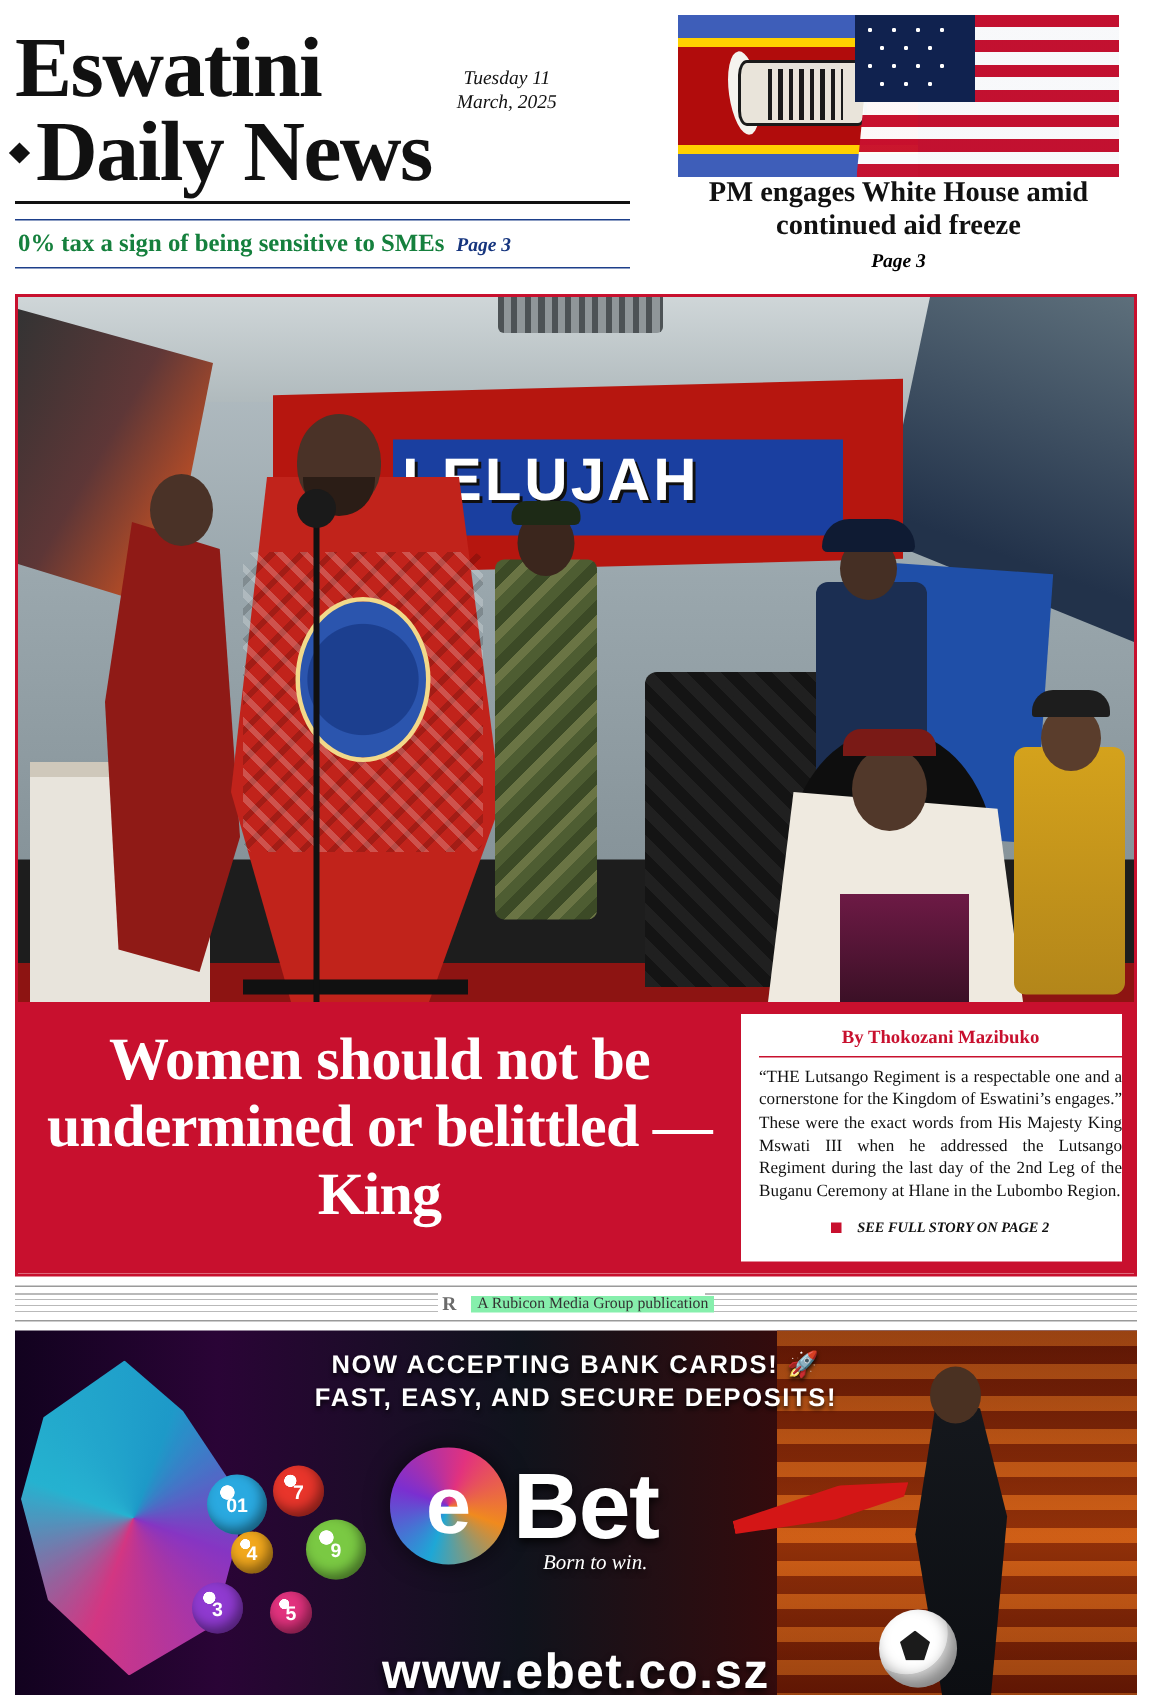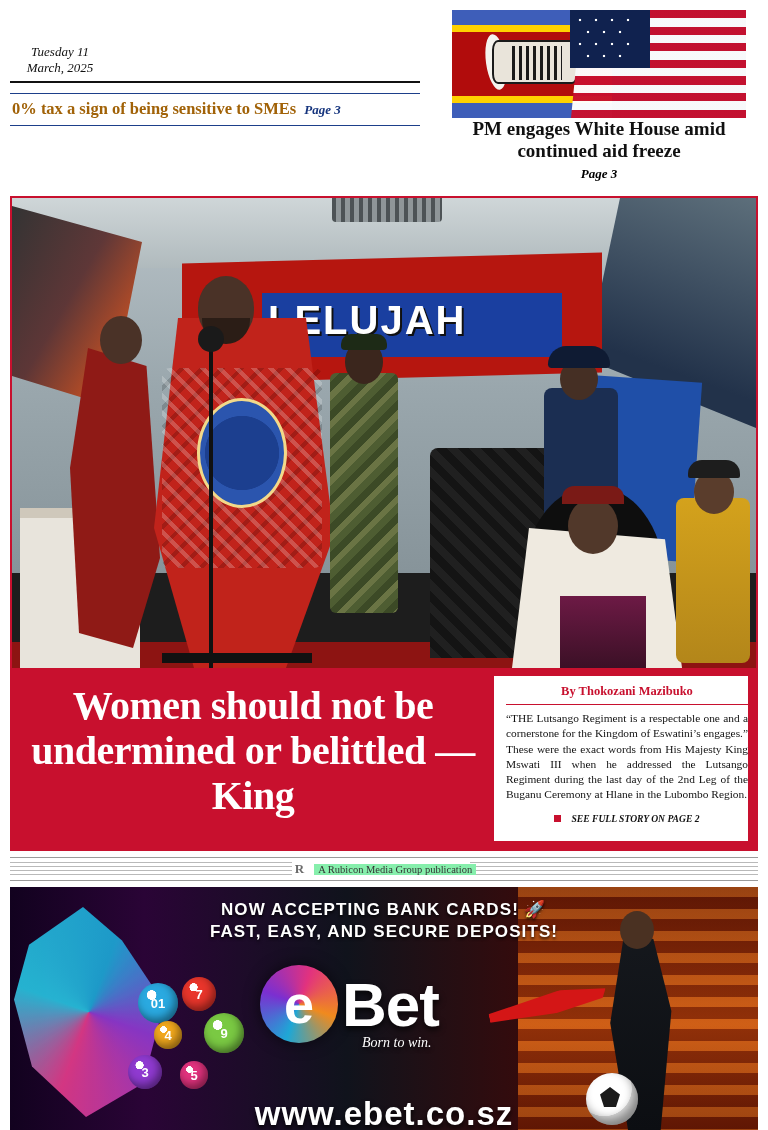--- a/index.html
+++ b/index.html
@@ -69,21 +69,21 @@
     margin-top: 10px;
     width: 410px;
     border-top: 1px solid #1d3f8a;
     border-bottom: 1px solid #1d3f8a;
     padding: 5px 2px 6px 2px;
     display: flex;
     align-items: baseline;
     gap: 8px;
   }
   .teaser-text {
-    color: #a16207;
+    color: #15803d;
     font-weight: bold;
     font-size: 16.5px;
     font-family: "Liberation Serif", serif;
   }
   .teaser-page {
     color: #16357e;
     font-style: italic;
     font-weight: bold;
     font-size: 13px;
   }
@@ -632,20 +632,24 @@
   }
 </style>
 </head>
 <body>
 
 <div class="page">
 
   <div class="masthead">
     <div class="masthead-left">
       <div class="title-row">
+        <div class="paper-title">
+          <div>Eswatini</div>
+          <div class="line2"><span>Daily News</span></div>
+        </div>
         <div class="date-block">
           <div>Tuesday 11</div>
           <div>March, 2025</div>
         </div>
       </div>
       <div class="title-rule"></div>
       <div class="teaser-bar">
         <span class="teaser-text">0% tax a sign of being sensitive to SMEs</span>
         <span class="teaser-page">Page 3</span>
       </div>

